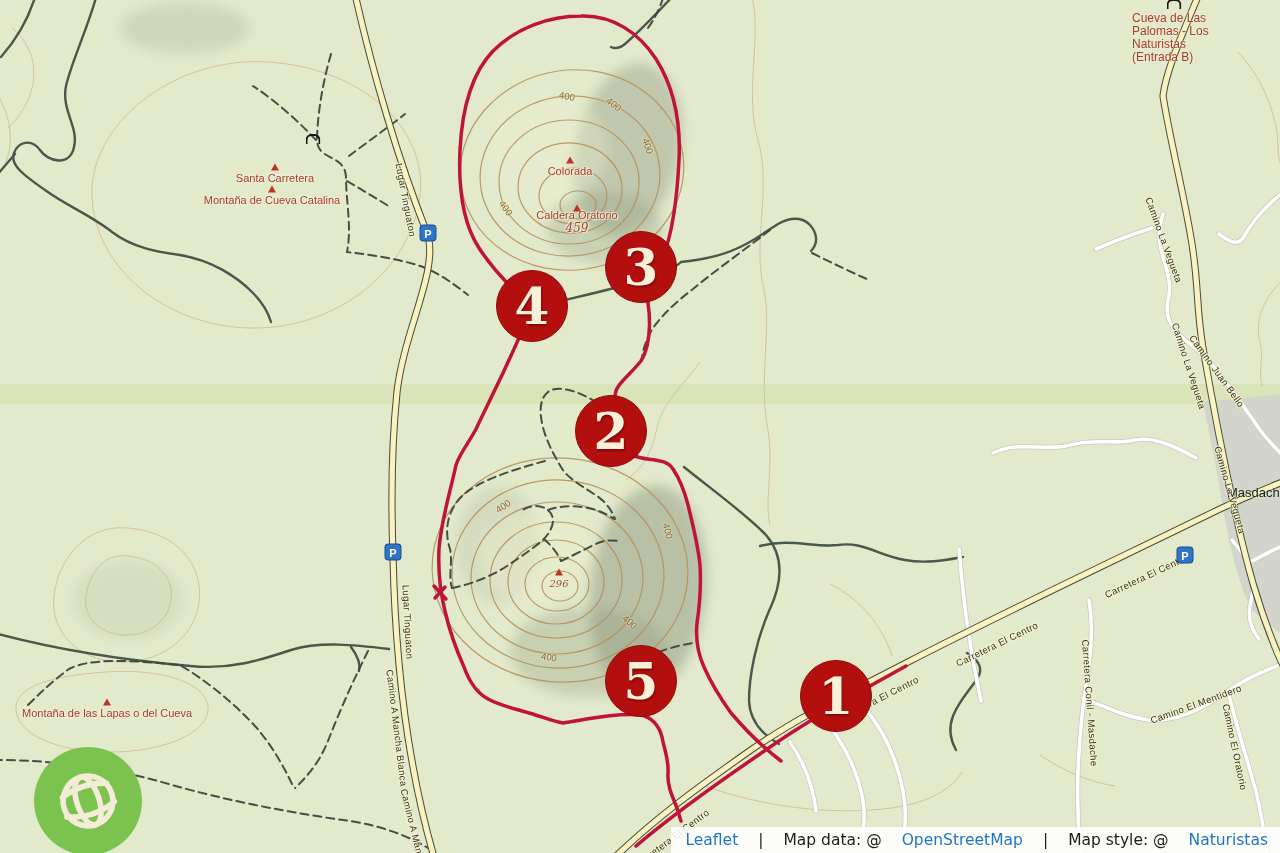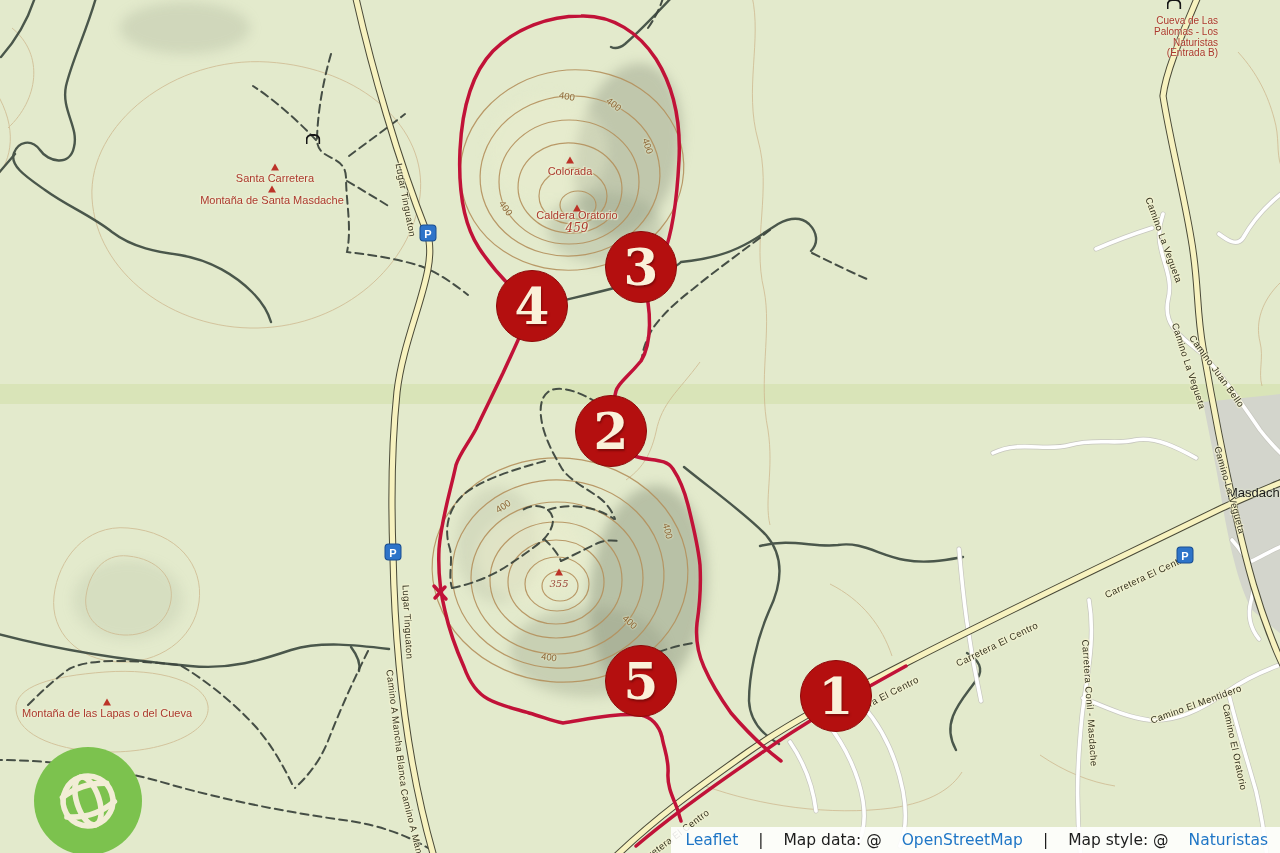--- a/index.html
+++ b/index.html
@@ -6,21 +6,21 @@
   #map-viewport{position:relative;width:1280px;height:853px;overflow:hidden;
     background:#E3EACC;font-family:"Liberation Sans",sans-serif;}
   #base-svg{position:absolute;left:0;top:0;width:1280px;height:853px;}
   #overlay-layer{position:absolute;left:0;top:0;width:1280px;height:853px;}
   .lbl{position:absolute;transform:translate(-50%,-50%);white-space:nowrap;pointer-events:none;}
   .lbl-peak{color:#AC3A2F;font-size:11px;text-align:center;
     text-shadow:0 0 2px #ECF0D4,0 0 2px #ECF0D4,1px 1px 1px #ECF0D4,-1px -1px 1px #ECF0D4;}
   .lbl-peak .elev{display:block;font-size:12px;font-style:italic;font-family:"DejaVu Serif",serif;}
   .lbl-spot{color:#9C4A3C;font-size:10px;font-style:italic;font-family:"DejaVu Serif",serif;
     text-shadow:0 0 2px #ECF0D4,0 0 2px #ECF0D4;}
-  .lbl-poi{color:#AC3A2F;font-size:10px;text-align:right;white-space:normal;width:86px;line-height:1.08;
+  .lbl-poi{color:#AC3A2F;font-size:12px;text-align:left;white-space:normal;width:86px;line-height:1.08;
     text-shadow:0 0 2px #ECF0D4,0 0 2px #ECF0D4;}
   .lbl-place{color:#1b1b1b;font-size:13px;transform:translate(0,-50%);
     text-shadow:0 0 2px #E3EACC,0 0 2px #E3EACC;}
   .lbl-road{color:#33321F;font-size:9.5px;letter-spacing:.4px;
     text-shadow:0 0 2px #F4F1CF,0 0 2px #F4F1CF,1px 1px 1px #F4F1CF,-1px -1px 1px #F4F1CF;}
   .lbl-contour{color:#8A6434;font-size:9.5px;
     text-shadow:0 0 2px #E7EBCC,0 0 2px #E7EBCC;}
   .peak-triangle{position:absolute;width:0;height:0;transform:translate(-50%,-50%);
     border-left:4.5px solid transparent;border-right:4.5px solid transparent;
     border-bottom:7px solid #BC3328;pointer-events:none;}
@@ -187,37 +187,37 @@
       <div class="marker" style="left: 836px; top: 696px;">1</div>
       <div class="marker" style="left: 611px; top: 431px;">2</div>
       <div class="marker" style="left: 641px; top: 267px;">3</div>
       <div class="marker" style="left: 532px; top: 306px;">4</div>
       <div class="marker" style="left: 641px; top: 681px;">5</div>
       <div class="lbl lbl-peak" style="left: 275px; top: 178px;">
         <div>Santa Carretera</div>
       </div>
       <div class="peak-triangle" style="left: 275px; top: 167px;"></div>
       <div class="lbl lbl-peak" style="left: 272px; top: 200px;">
-        <div>Montaña de Santa Masdache</div>
+        <div>Montaña de Cueva Catalina</div>
       </div>
       <div class="peak-triangle" style="left: 272px; top: 189px;"></div>
       <div class="lbl lbl-peak" style="left: 570px; top: 171px;">
         <div>Colorada</div>
       </div>
       <div class="peak-triangle" style="left: 570px; top: 160px;"></div>
       <div class="lbl lbl-peak" style="left: 577px; top: 222px;">
         <div>Caldera Oratorio</div>
         <div class="elev">459</div>
       </div>
       <div class="peak-triangle" style="left: 577px; top: 208px;"></div>
       <div class="lbl lbl-peak" style="left: 107px; top: 713px;">
         <div>Montaña de las Lapas o del Cueva</div>
       </div>
       <div class="peak-triangle" style="left: 107px; top: 702px;"></div>
-      <div class="lbl lbl-spot" style="left: 559px; top: 583px;">355</div>
+      <div class="lbl lbl-spot" style="left: 559px; top: 583px;">296</div>
       <div class="peak-triangle" style="left: 559px; top: 572px;"></div>
       <div class="lbl lbl-poi" style="left: 1175px; top: 38px;">Cueva de Las Palomas - Los Naturistas (Entrada B)</div>
       <div class="lbl lbl-place" style="left: 1227px; top: 492px;">Masdache</div>
       <div class="lbl lbl-road" style="left: 406px; top: 200px; transform: translate(-50%, -50%) rotate(79deg);">Lugar Tinguaton</div>
       <div class="lbl lbl-road" style="left: 408px; top: 622px; transform: translate(-50%, -50%) rotate(87deg);">Lugar Tinguaton</div>
       <div class="lbl lbl-road" style="left: 397px; top: 728px; transform: translate(-50%, -50%) rotate(83deg);">Camino A Mancha Blanca</div>
       <div class="lbl lbl-road" style="left: 418px; top: 846px; transform: translate(-50%, -50%) rotate(76deg);">Camino A Mancha Blanca</div>
       <div class="lbl lbl-road" style="left: 1164px; top: 240px; transform: translate(-50%, -50%) rotate(70deg);">Camino La Vegueta</div>
       <div class="lbl lbl-road" style="left: 1189px; top: 366px; transform: translate(-50%, -50%) rotate(72deg);">Camino La Vegueta</div>
       <div class="lbl lbl-road" style="left: 1230px; top: 490px; transform: translate(-50%, -50%) rotate(74deg);">Camino La Vegueta</div>

